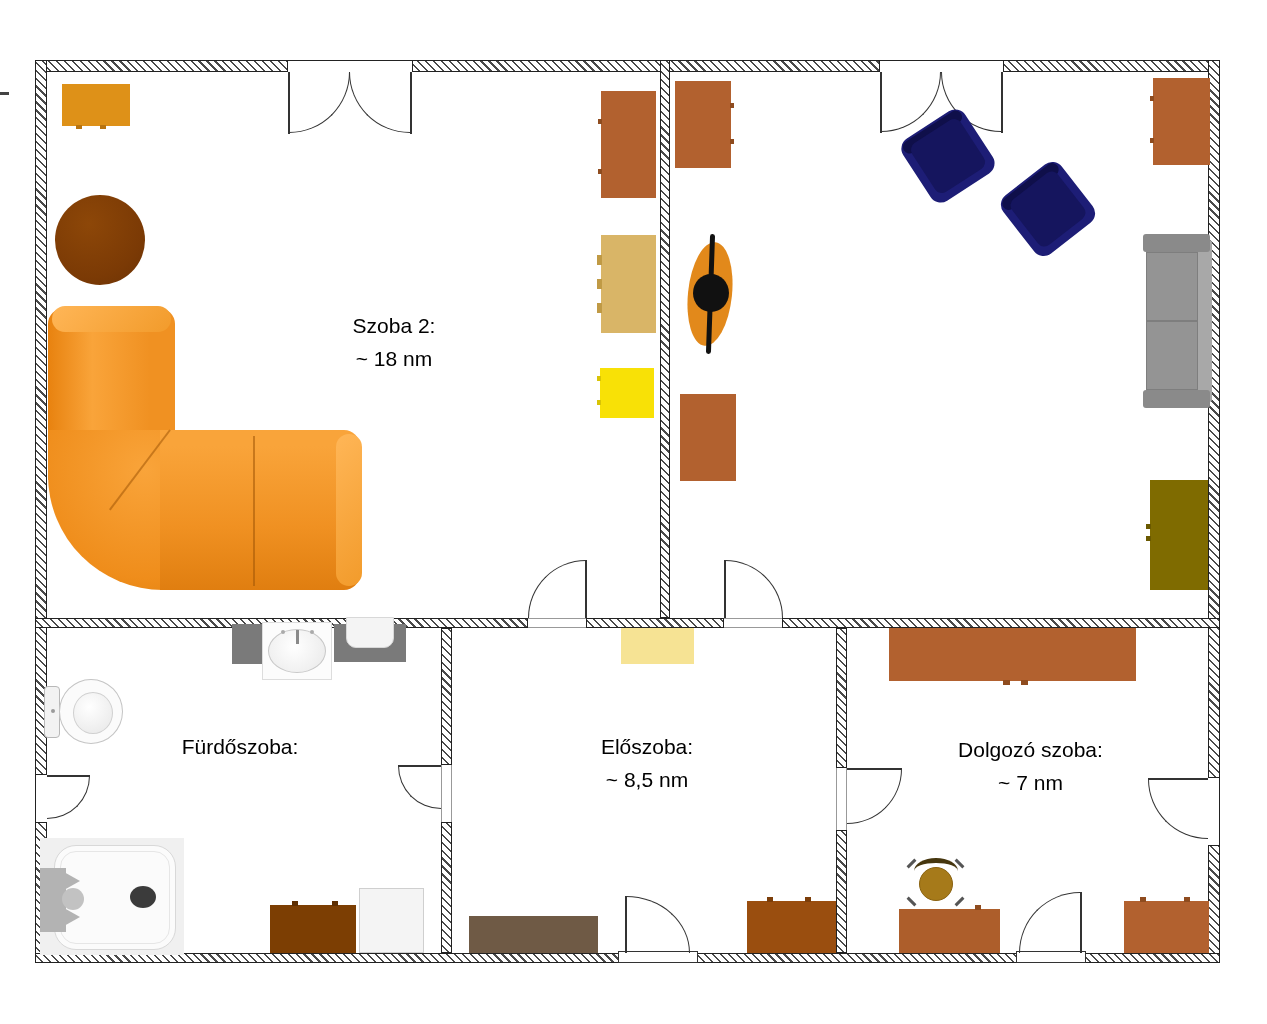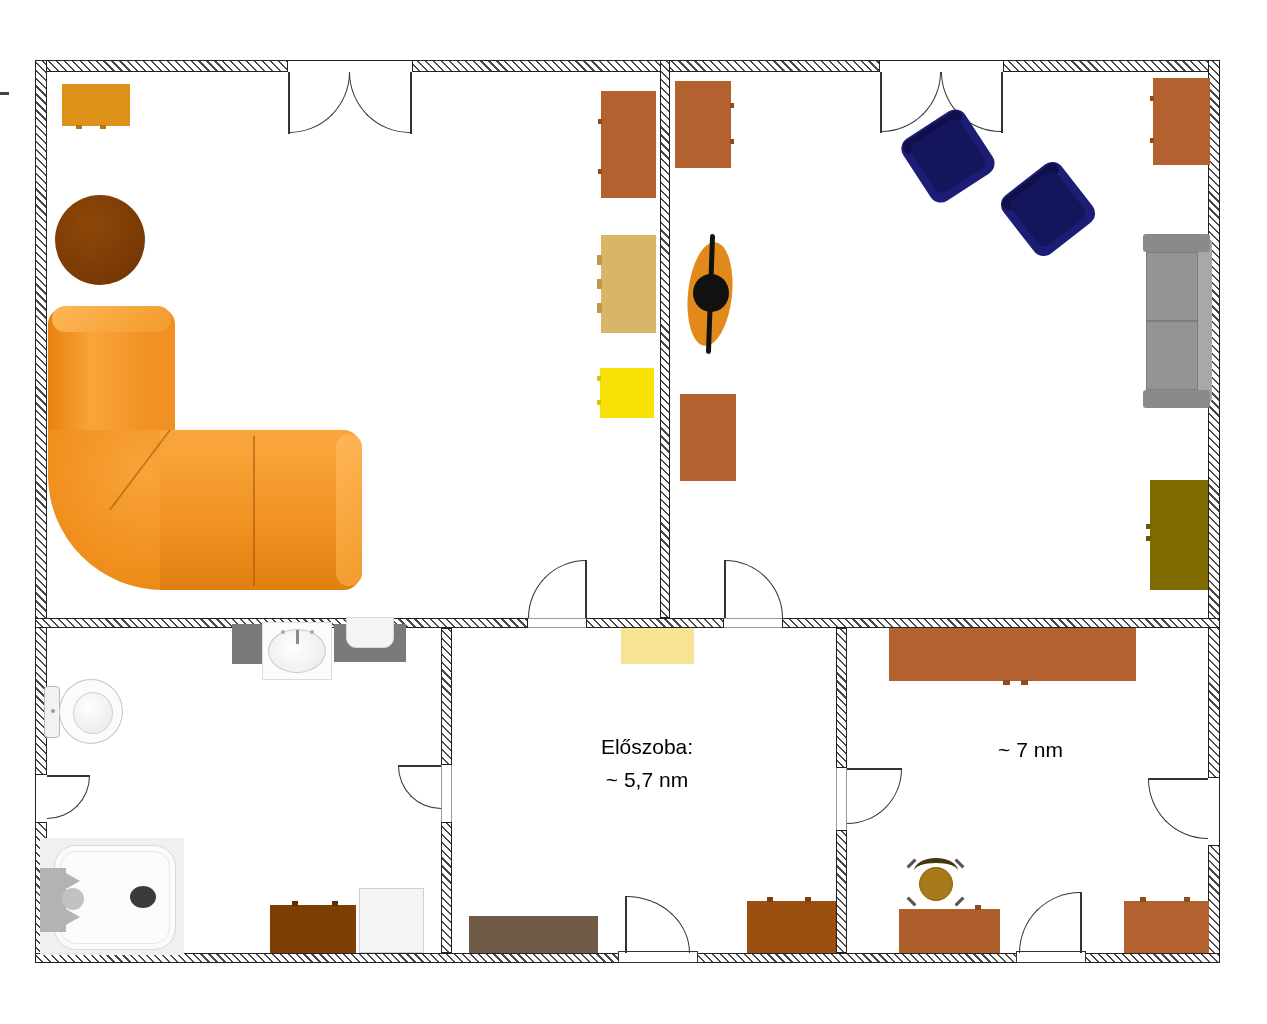--- a/index.html
+++ b/index.html
@@ -237,23 +237,29 @@
     <div class="abs" style="left:15px;top:11px;width:34px;height:34px;background:#A67A1A;border:1px solid #8A6210;border-radius:50%"></div>
   </div>
   <div class="f desk" style="left:899px;top:909px;width:101px;height:44px">
     <span class="knob" style="left:76px;top:-4px;width:6px;height:5px"></span>
   </div>
   <div class="f sienna" style="left:1124px;top:901px;width:85px;height:52px">
     <span class="knob" style="left:16px;top:-4px;width:6px;height:5px"></span>
     <span class="knob" style="left:60px;top:-4px;width:6px;height:5px"></span>
   </div>
 
+  <div class="room-label" style="left:329px;top:310px;width:130px">
+    <div>Szoba 2:</div>
+    <div>~ 18 nm</div>
+  </div>
   <div class="room-label" style="left:160px;top:731px;width:160px">
+    <div>Fürdőszoba:</div>
   </div>
   <div class="room-label" style="left:567px;top:731px;width:160px">
     <div>Előszoba:</div>
-    <div>~ 5,7 nm</div>
+    <div>~ 8,5 nm</div>
   </div>
   <div class="room-label" style="left:928px;top:734px;width:205px">
+    <div>Dolgozó szoba:</div>
     <div>~ 7 nm</div>
   </div>
 
 </div>
 
 </body></html>

